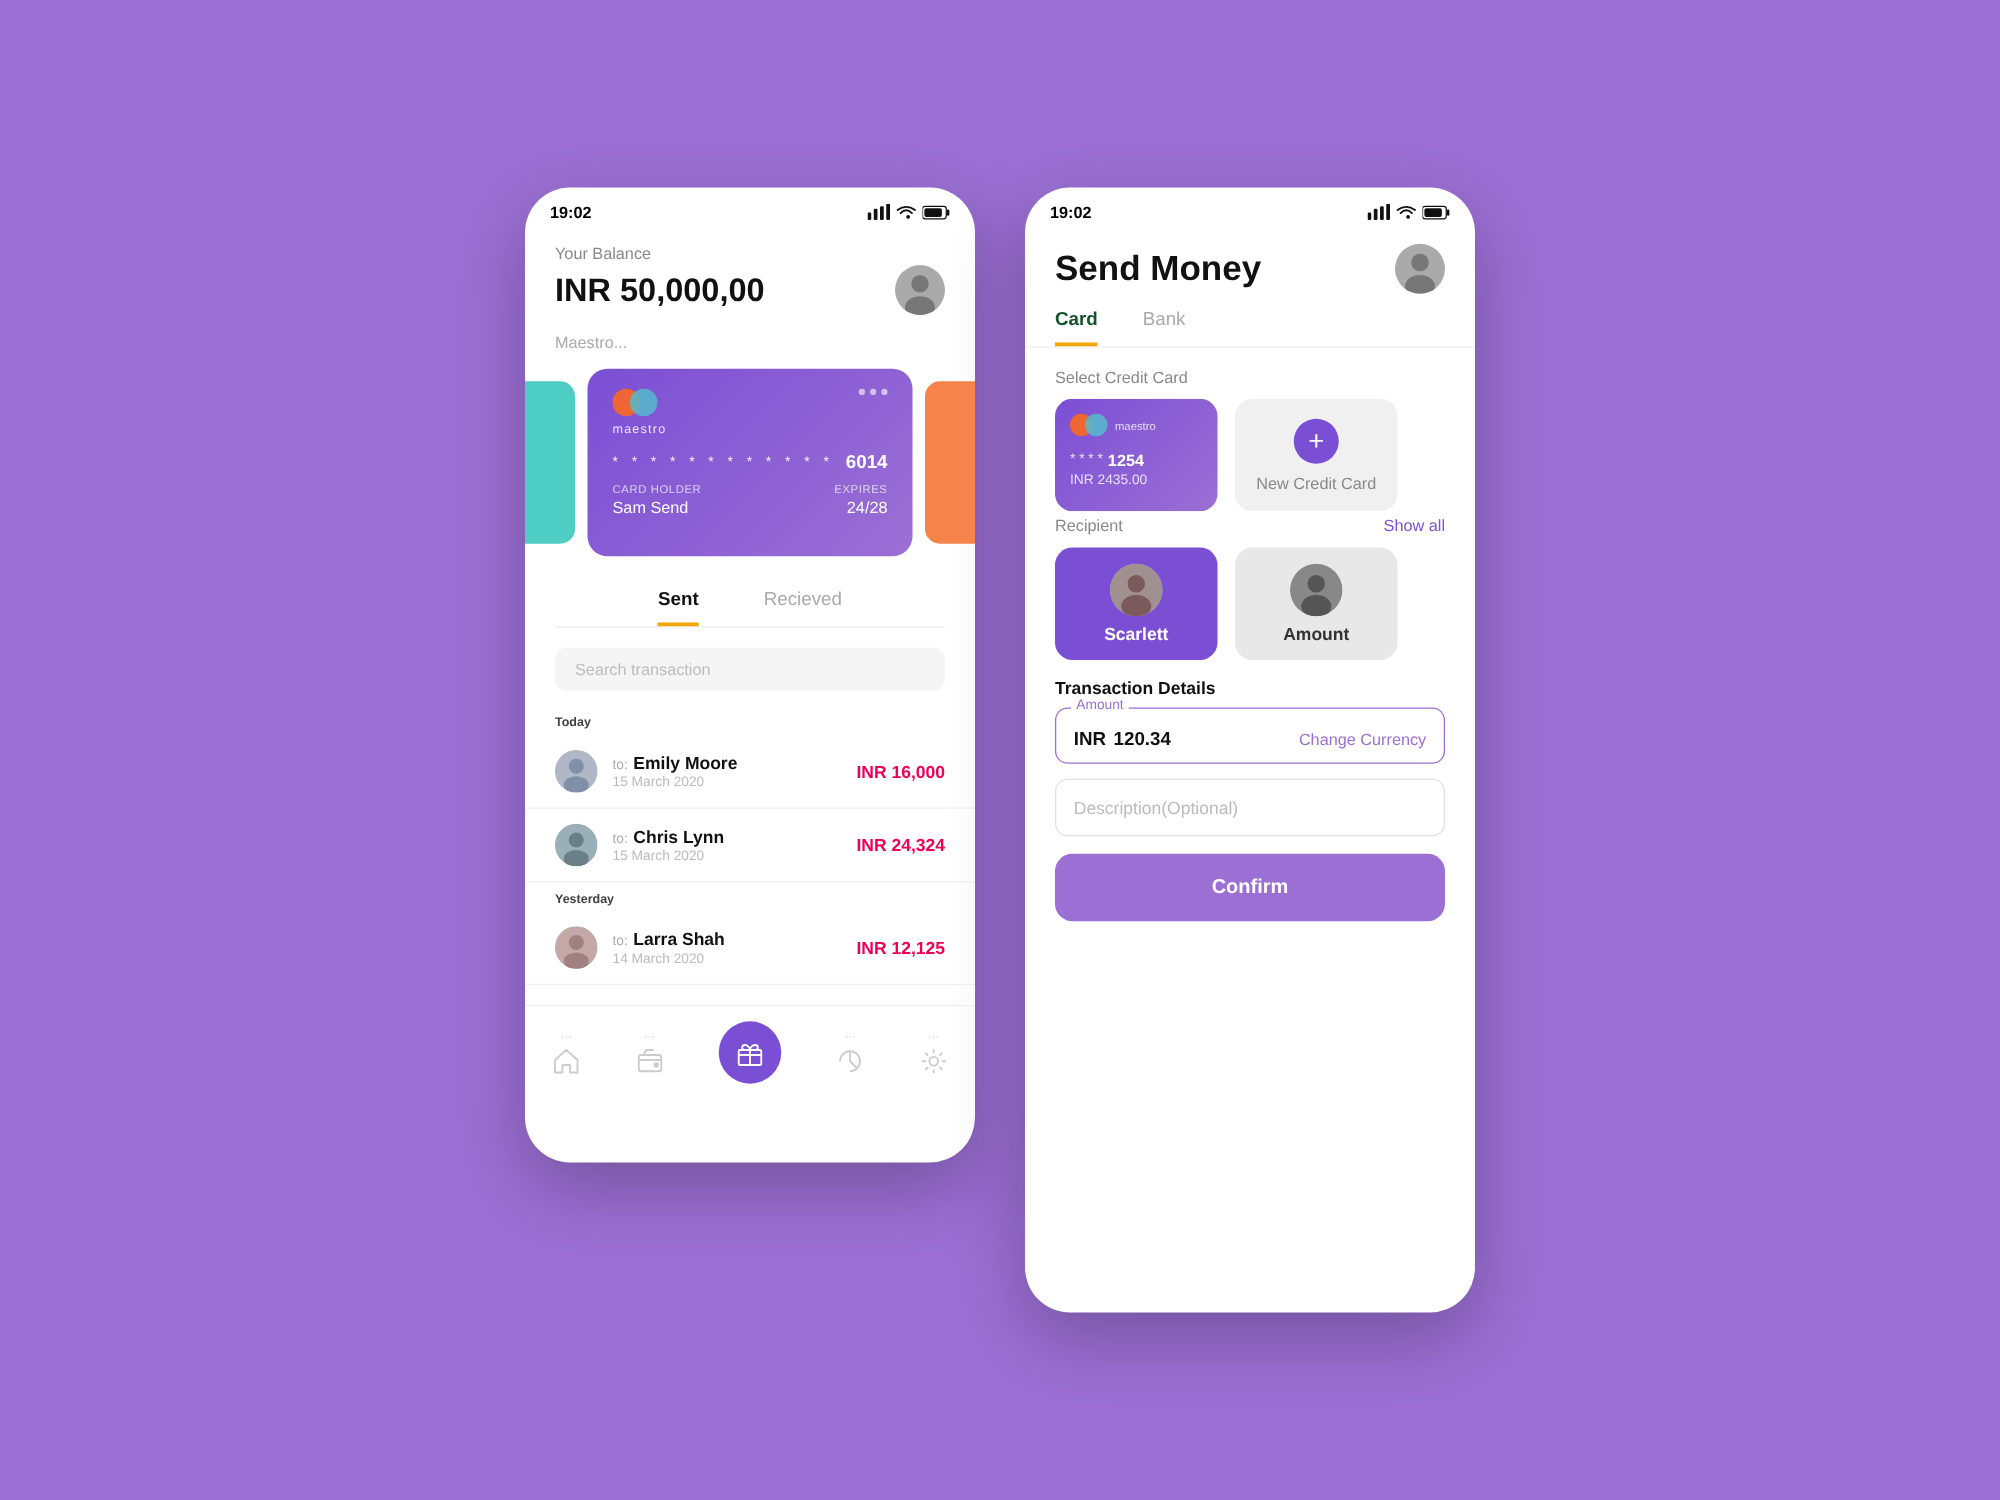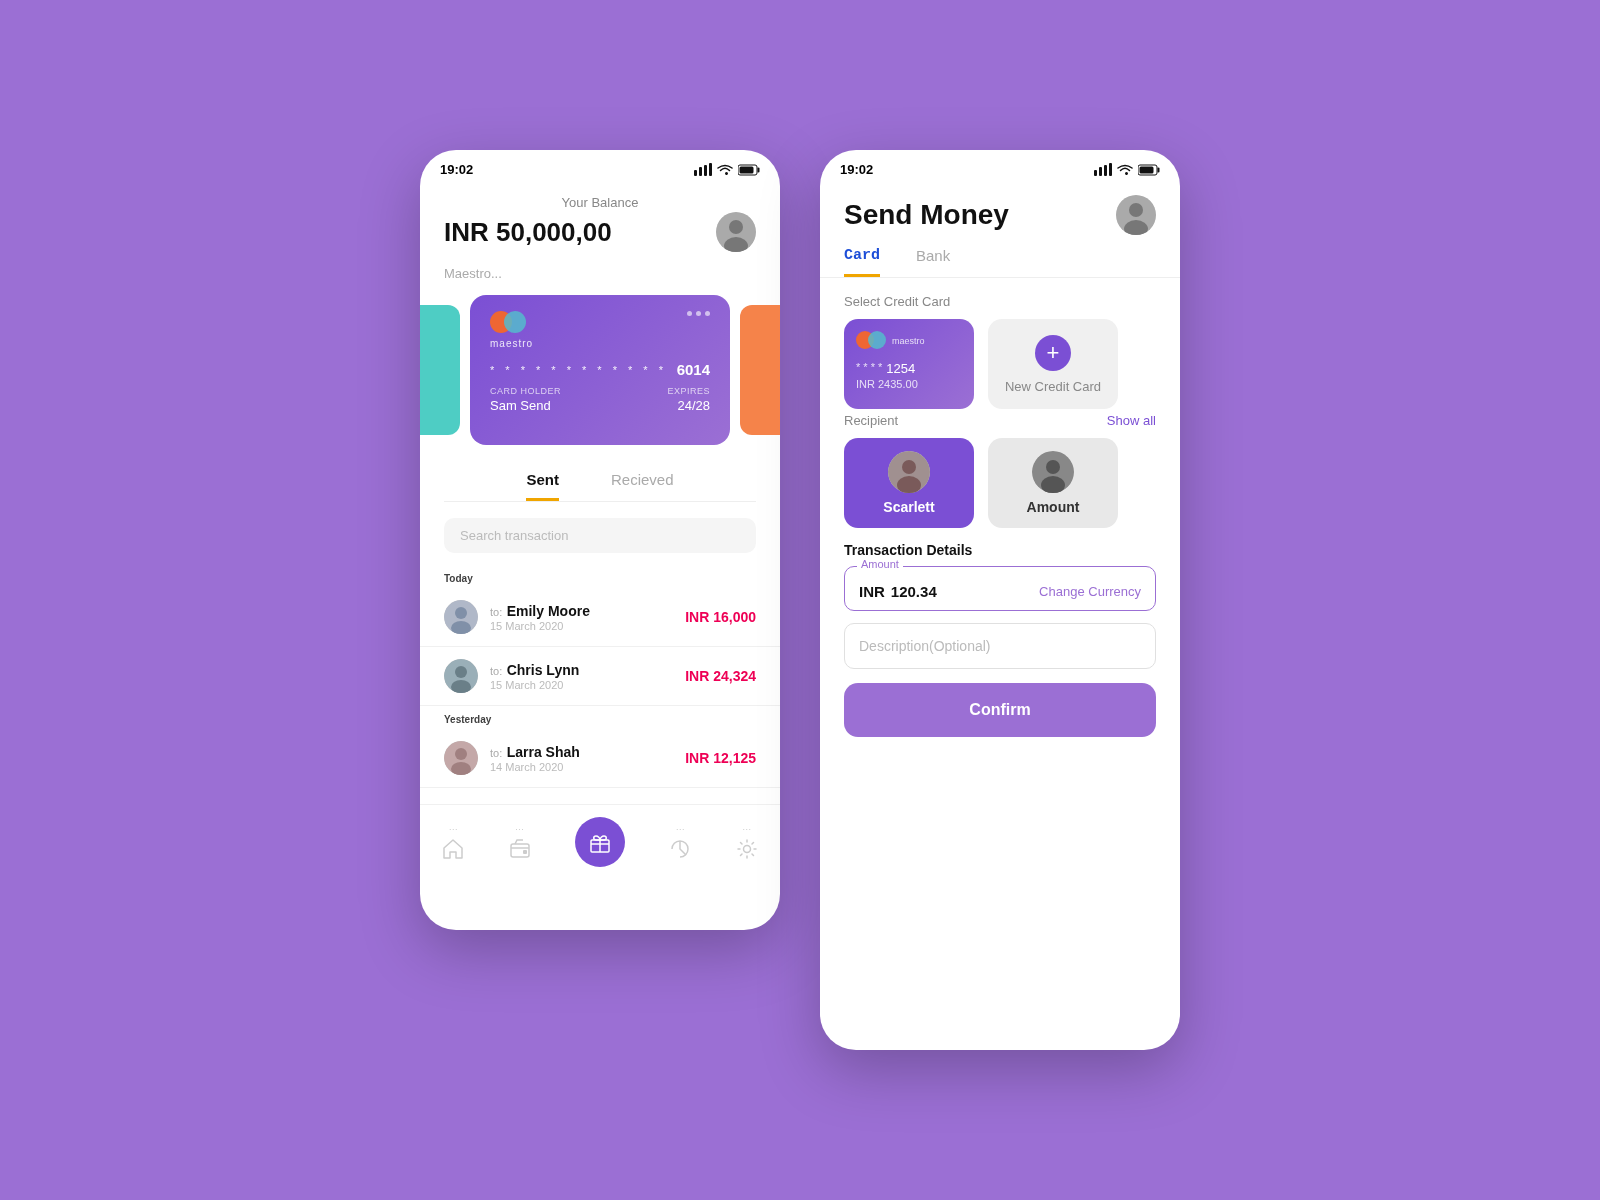--- a/index.html
+++ b/index.html
@@ -44,21 +44,20 @@
     }
     .status-icons {
       display: flex;
       gap: 5px;
       align-items: center;
       font-size: 12px;
     }
     
     .balance-section {
       padding: 10px 24px 14px;
-      text-align: center;
     }
     .balance-label {
       font-size: 13px;
       color: #888;
       margin-bottom: 2px;
     }
     .balance-row {
       display: flex;
       justify-content: space-between;
       align-items: center;
@@ -311,24 +310,23 @@
     }
     .tab-send {
       padding-bottom: 10px;
       font-size: 15px;
       font-weight: 500;
       color: #aaa;
       cursor: pointer;
       border-bottom: 3px solid transparent;
     }
     .tab-send.active {
-      color: #1d4ed8;
+      color: #14532d;
       font-weight: 700;
       border-bottom: 3px solid #f0a500;
-      font-family: Liberation Mono, monospace;
     }
     .section-title {
       font-size: 13px;
       color: #888;
       padding: 16px 24px 10px;
       font-weight: 500;
     }
     
     .card-selector {
       display: flex;
@@ -368,21 +366,21 @@
       background: #7b4fd4;
       display: flex;
       align-items: center;
       justify-content: center;
       color: #fff;
       font-size: 22px;
       font-weight: 300;
     }
     .card-option-num {
       font-size: 13px;
-      font-weight: 400;
+      font-weight: 700;
       margin-top: 4px;
       text-align: right;
     }
     .card-option-balance {
       font-size: 11px;
       color: rgba(255,255,255,0.8);
       margin-top: 2px;
     }
     
     .recipient-row {

